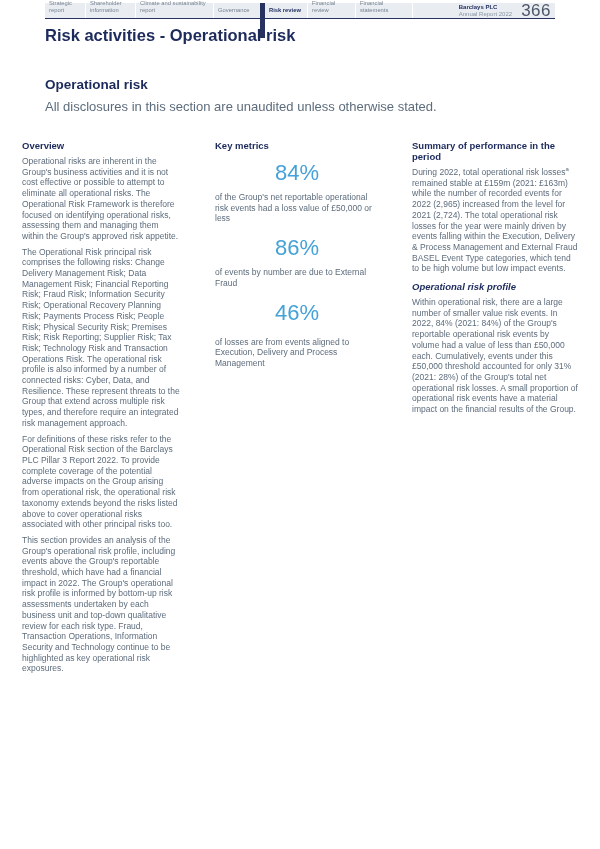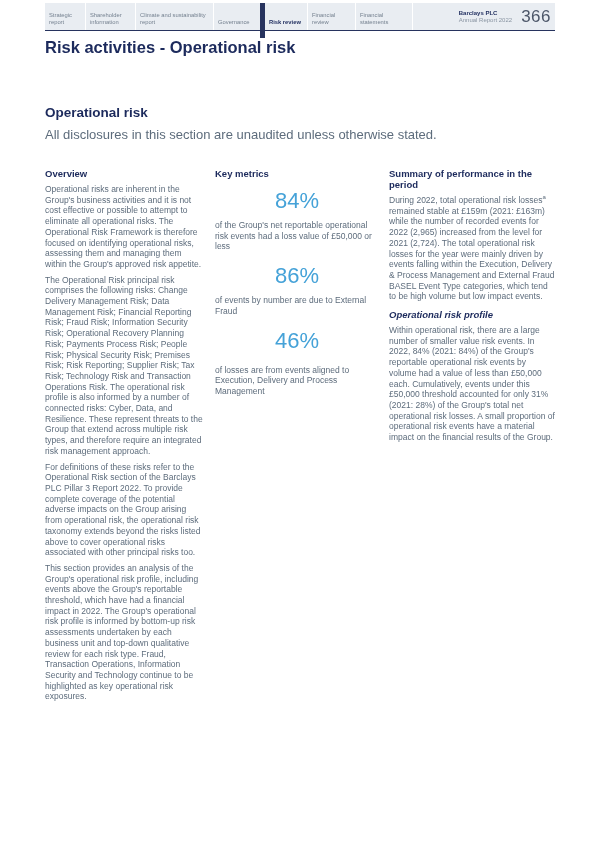--- a/index.html
+++ b/index.html
@@ -1,47 +1,47 @@
 <!DOCTYPE html>
 <html><head>
 <meta charset="utf-8">
 <style>
   * { margin:0; padding:0; box-sizing:border-box; }
   html,body { width:600px; height:849px; background:#ffffff; overflow:hidden;
     font-family:"Liberation Sans", sans-serif; -webkit-font-smoothing:antialiased; }
 
   
   .tabbar-wrap { padding-top:3px; margin:0 45px; }
-  .tabbar { display:flex; height:28px; gap:1px; border-bottom:1px solid #27335e; position:relative; }
+  .tabbar { display:flex; height:16px; gap:1px; border-bottom:1px solid #27335e; position:relative; }
   .tab { background:#e9edf2; display:flex; align-items:flex-end; padding:3px 4px 4px 4px;
     font-size:5.8px; line-height:7px; color:#74808f; cursor:default; }
   .tab.active { position:relative; font-weight:bold; color:#1c2a5c; }
   .active-marker { position:absolute; left:-5px; top:0; width:5px; height:35px; background:#27335e; z-index:2; }
   .tab-strategic { width:40px; }
   .tab-shareholder { width:49px; }
   .tab-climate { width:77px; }
   .tab-governance { width:50px; }
   .tab-risk { width:42px; }
   .tab-finreview { width:47px; }
   .tab-finstate { width:56px; }
   .tab-brand { flex:1; background:#e9edf2; display:flex; align-items:center;
     justify-content:flex-end; gap:9px; padding:0 4px 0 4px; }
   .brand-block { text-align:left; }
   .brand-name { font-size:6px; line-height:7px; font-weight:bold; color:#1c2a5c; }
   .brand-report { font-size:6px; line-height:7px; color:#8a95a3; }
   .page-number { font-size:17px; color:#4d5769; letter-spacing:0.5px; }
 
   
   .page-title { margin:7px 45px 0; font-size:16.5px; font-weight:bold; color:#1c2a5c; }
-  .section-head { margin:48px 45px 0; }
+  .section-head { margin:32px 45px 0; }
   .section-title { font-size:13.5px; font-weight:bold; color:#1c2a5c; }
   .section-subtitle { margin-top:7px; font-size:13px; color:#5d6c7c; }
 
   
-  .columns { margin:26px 45px 0; display:flex; justify-content:space-between; }
+  .columns { margin:26px 22px 0; display:flex; justify-content:space-between; }
   .col-h { font-size:9.5px; font-weight:bold; color:#1c2a5c; margin-bottom:5px; }
   .col p, .caption { font-size:8.5px; line-height:10.7px; color:#5d6c7c; }
   .col p { margin-bottom:5px; }
   .col-overview { width:160px; }
   .col-metrics { width:164px; }
   .col-summary { width:166px; }
 
   .metric { margin-bottom:7px; }
   .metric-value { font-size:22px; line-height:34px; font-weight:300; color:#45a2d8;
     text-align:center; margin:2px 0 2px; }

